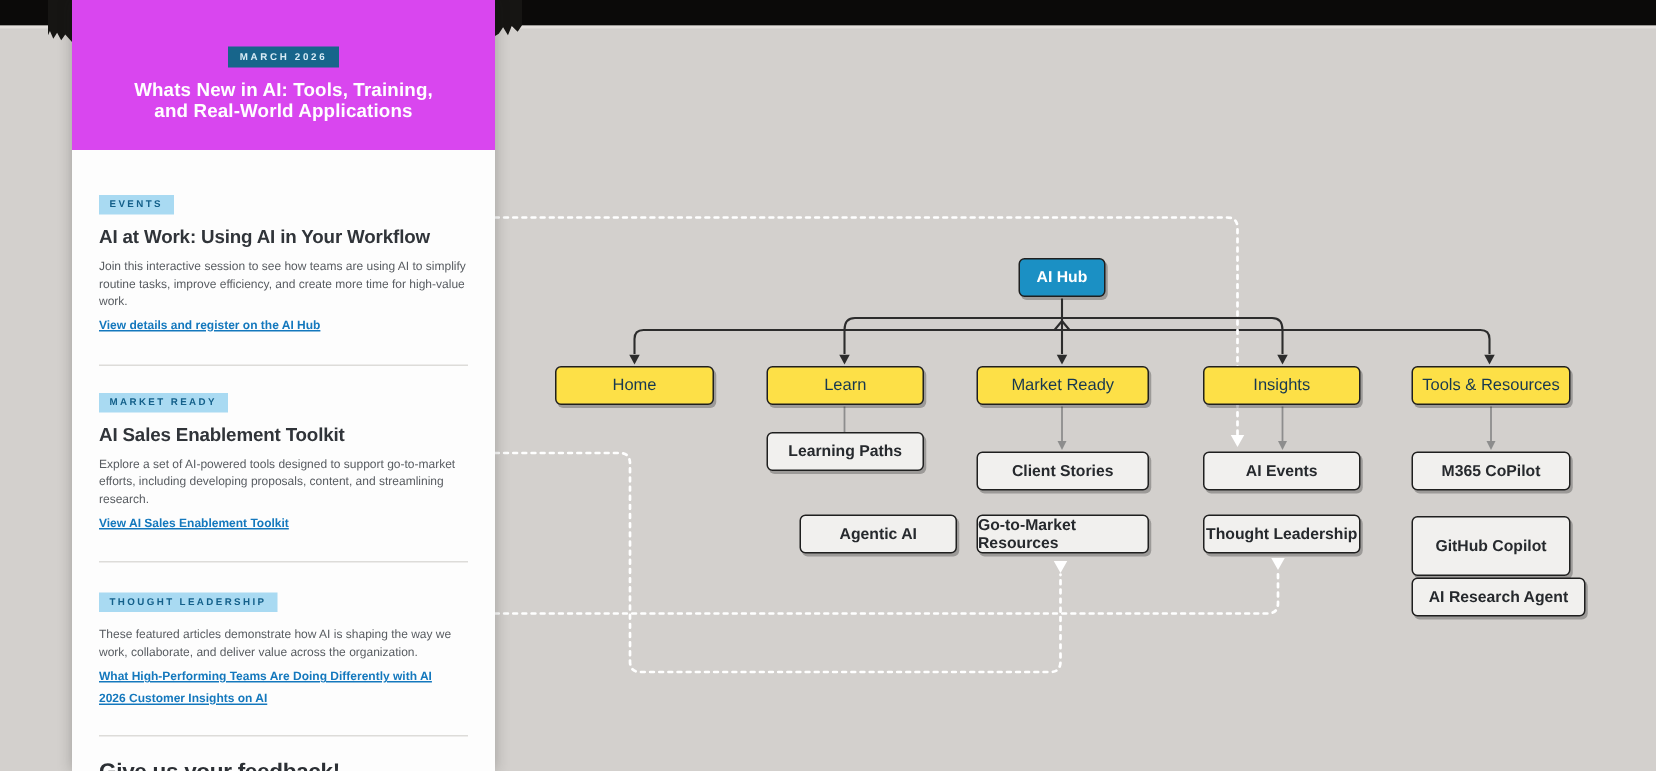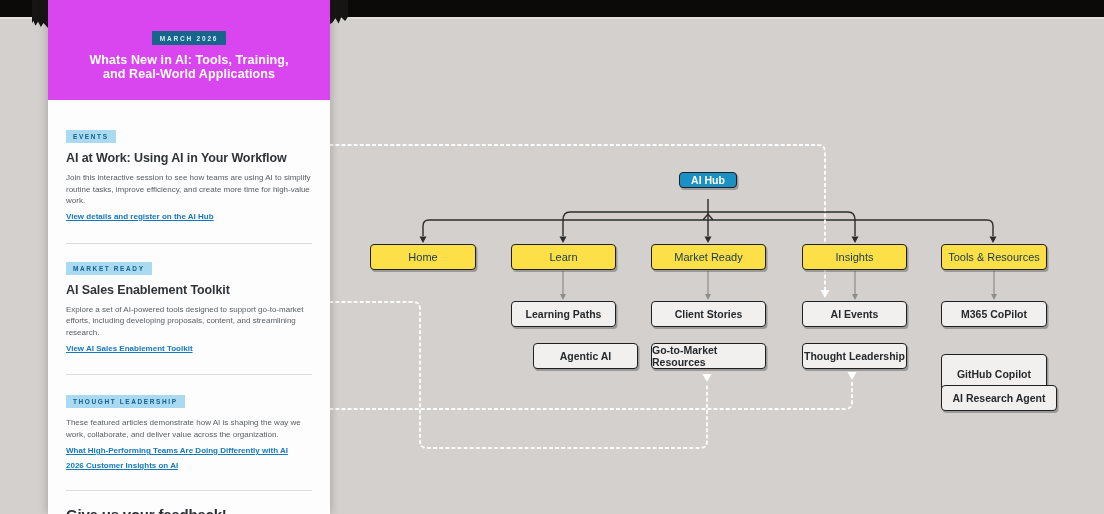--- a/index.html
+++ b/index.html
@@ -102,30 +102,30 @@
       <path d="M330,409 H845 Q852,409 852,402 V381"></path>
     </g>
     <g fill="#ffffff">
       <path d="M820.5,290 h9 L825,298 Z"></path>
       <path d="M702.5,382 h9 L707,374 Z" transform="rotate(180 707 378)"></path>
       <path d="M847.5,380 h9 L852,372 Z" transform="rotate(180 852 376)"></path>
     </g>
   </svg>
 
   <div id="nodes">
-      <div class="box root" style="left: 679px; top: 172px; width: 58px; height: 16px;">
+      <div class="box root" style="left: 679px; top: 172px; width: 58px; height: 26px;">
         <span class="lbl">AI Hub</span>
       </div>
       <div class="box lv1" style="left: 370px; top: 244px; width: 106px; height: 26px;">
         <span class="lbl">Home</span>
       </div>
       <div class="box lv1" style="left: 511px; top: 244px; width: 105px; height: 26px;">
         <span class="lbl">Learn</span>
       </div>
-      <div class="box lv2" style="left: 511px; top: 301px; width: 105px; height: 26px;">
+      <div class="box lv2" style="left: 511px; top: 288px; width: 105px; height: 26px;">
         <span class="lbl">Learning Paths</span>
       </div>
       <div class="box lv2" style="left: 533px; top: 343px; width: 105px; height: 26px;">
         <span class="lbl">Agentic AI</span>
       </div>
       <div class="box lv1" style="left: 651px; top: 244px; width: 115px; height: 26px;">
         <span class="lbl">Market Ready</span>
       </div>
       <div class="box lv2" style="left: 651px; top: 301px; width: 115px; height: 26px; text-align: right;">
         <span class="lbl">Client Stories</span>
@@ -141,21 +141,21 @@
       </div>
       <div class="box lv2" style="left: 802px; top: 343px; width: 105px; height: 26px;">
         <span class="lbl">Thought Leadership</span>
       </div>
       <div class="box lv1" style="left: 941px; top: 244px; width: 106px; height: 26px;">
         <span class="lbl">Tools &amp; Resources</span>
       </div>
       <div class="box lv2" style="left: 941px; top: 301px; width: 106px; height: 26px;">
         <span class="lbl">M365 CoPilot</span>
       </div>
-      <div class="box lv2" style="left: 941px; top: 354px; width: 106px; height: 40px;">
+      <div class="box lv2" style="left: 941px; top: 344px; width: 106px; height: 40px;">
         <span class="lbl">GitHub Copilot</span>
       </div>
       <div class="box lv2" style="left: 941px; top: 385px; width: 116px; height: 26px;">
         <span class="lbl">AI Research Agent</span>
       </div>
     </div>
 
   <div class="newsletter">
     <div class="nl-header">
       <span class="issue-badge">MARCH 2026</span>

